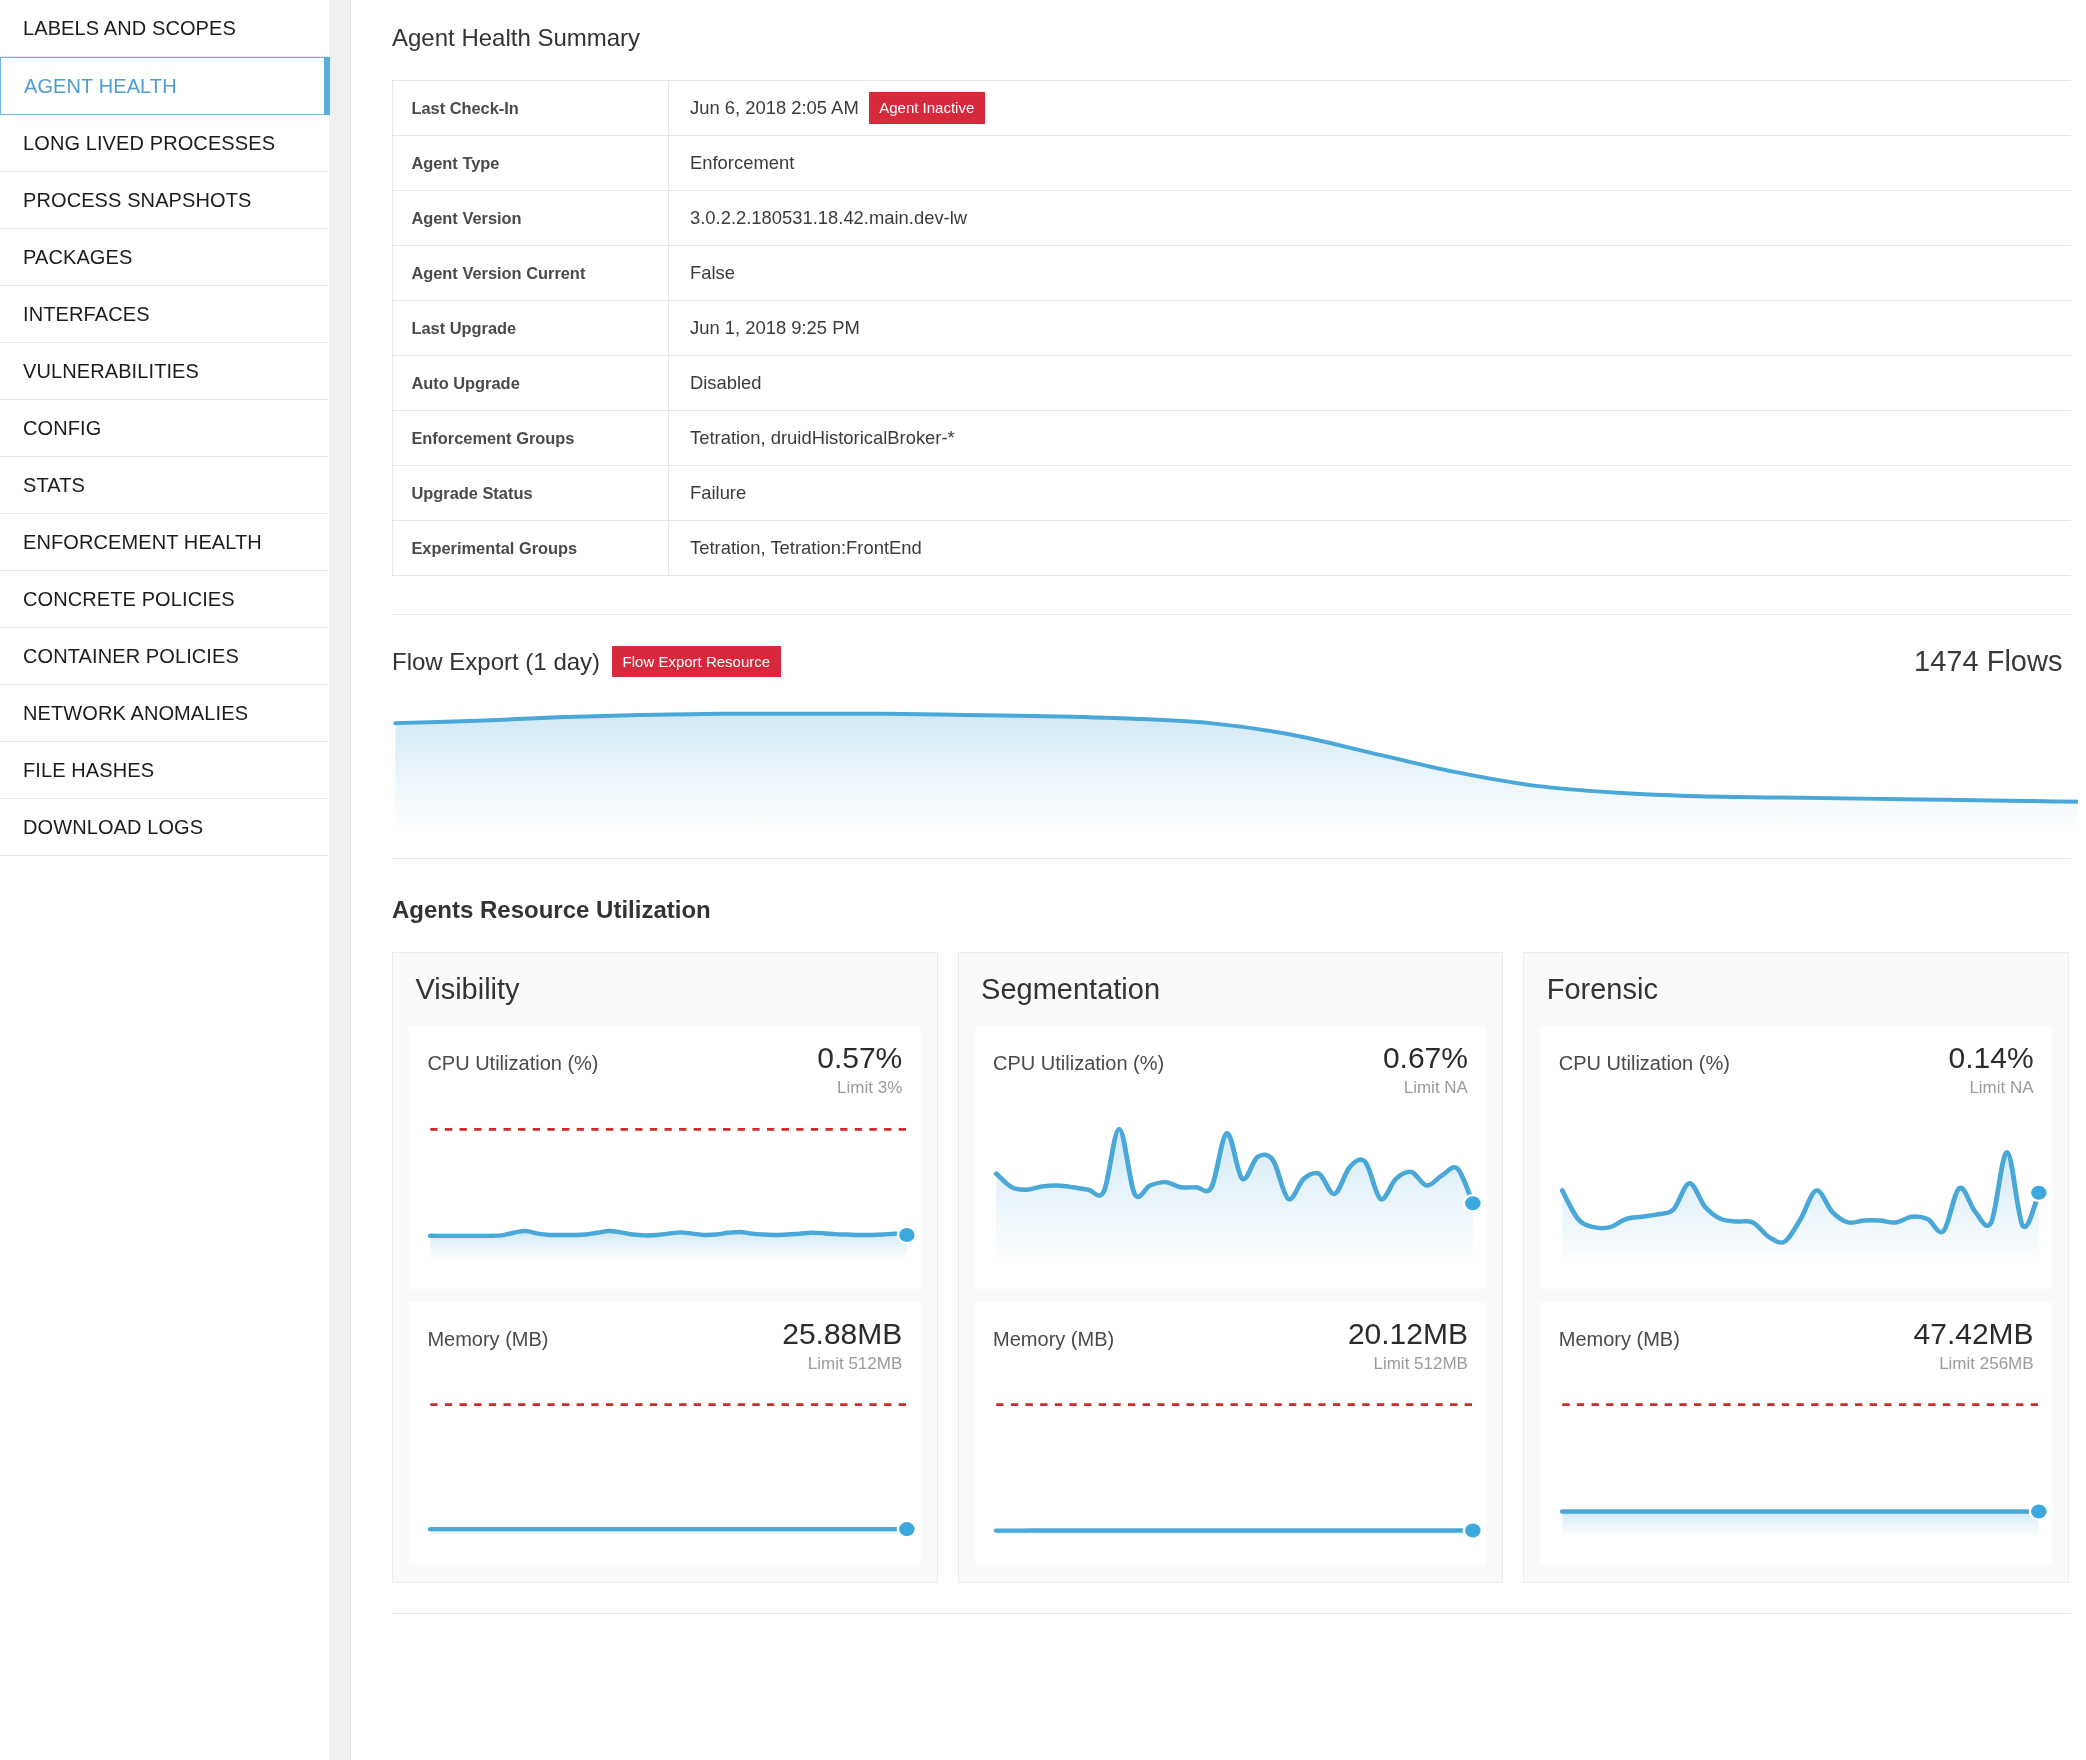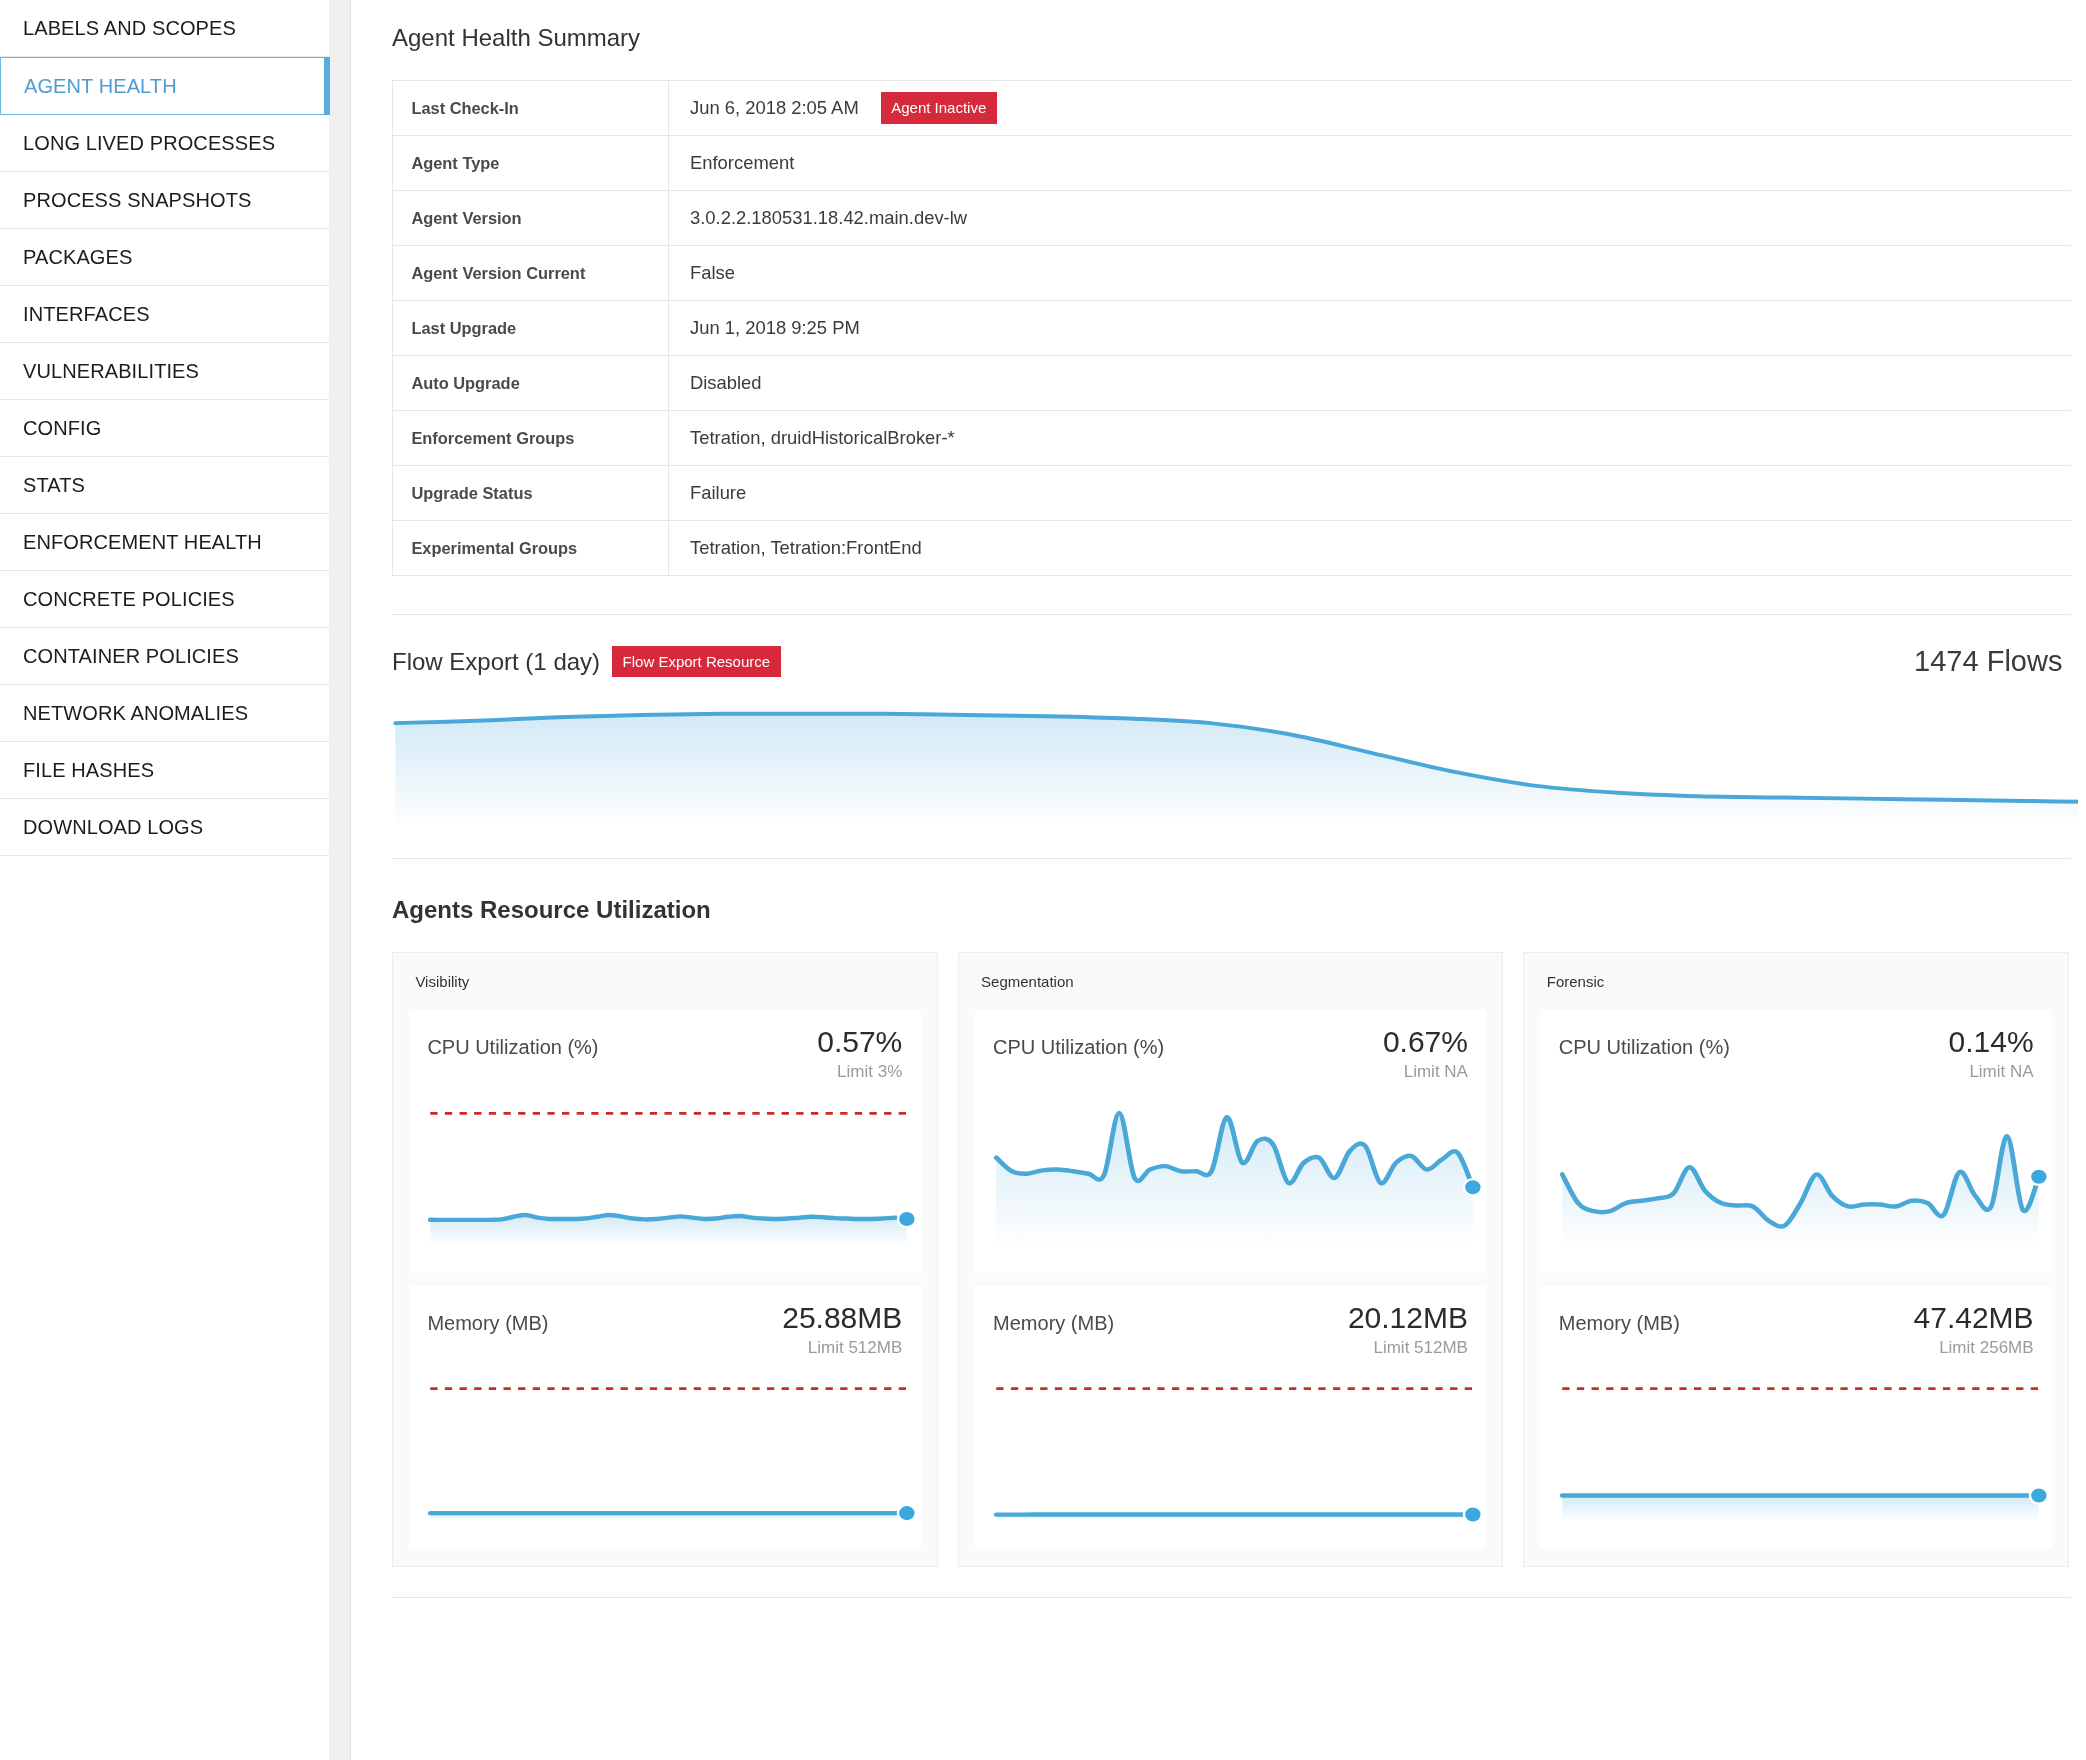--- a/index.html
+++ b/index.html
@@ -85,21 +85,21 @@
     border-right: 1.3px solid #e6e6e6;
     font-size: 16.4px;
     font-weight: bold;
     color: #4a4a4a;
   }
   table.summary tr td:last-child {
     font-size: 18.4px;
     color: #3b3b3b;
     padding-left: 21px;
   }
-  .cellflex { display: flex; align-items: center; gap: 22px; }
+  .cellflex { display: flex; align-items: center; gap: 10px; }
 
   .badge-red {
     display: inline-block;
     background: #d6293b;
     color: #ffffff;
     font-size: 15px;
     line-height: 1;
     padding: 8px 10.5px 8.6px;
     border-radius: 0;
     white-space: nowrap;
@@ -153,21 +153,21 @@
     margin-top: 28px;
     width: 1718px;
   }
   .card {
     flex: 1 1 0;
     background: #fafafa;
     border: 1.3px solid #ececec;
     padding: 0 0 17px 0;
   }
   .card-title {
-    font-size: 15px;
+    font-size: 29px;
     color: #333333;
     padding: 20px 0 20px 22.4px;
   }
   .metric {
     background: #ffffff;
     margin: 0 16px 13px 16px;
     padding: 16px 18.4px 0 18.4px;
     height: 263px;
     position: relative;
   }

